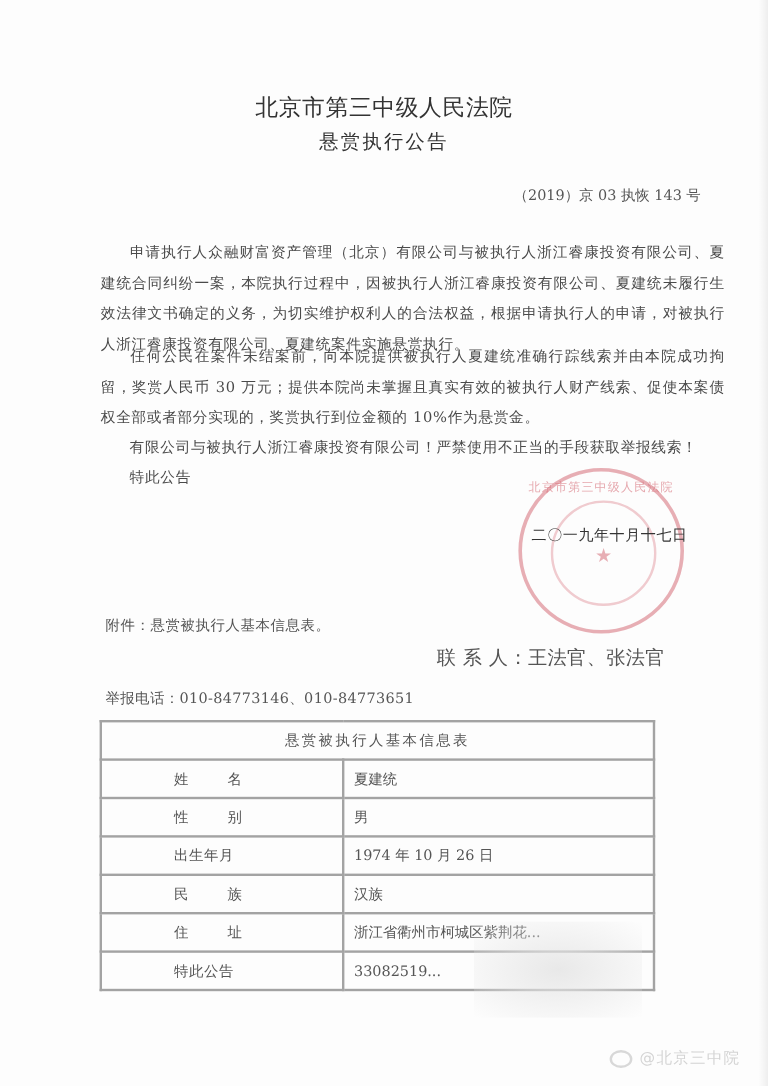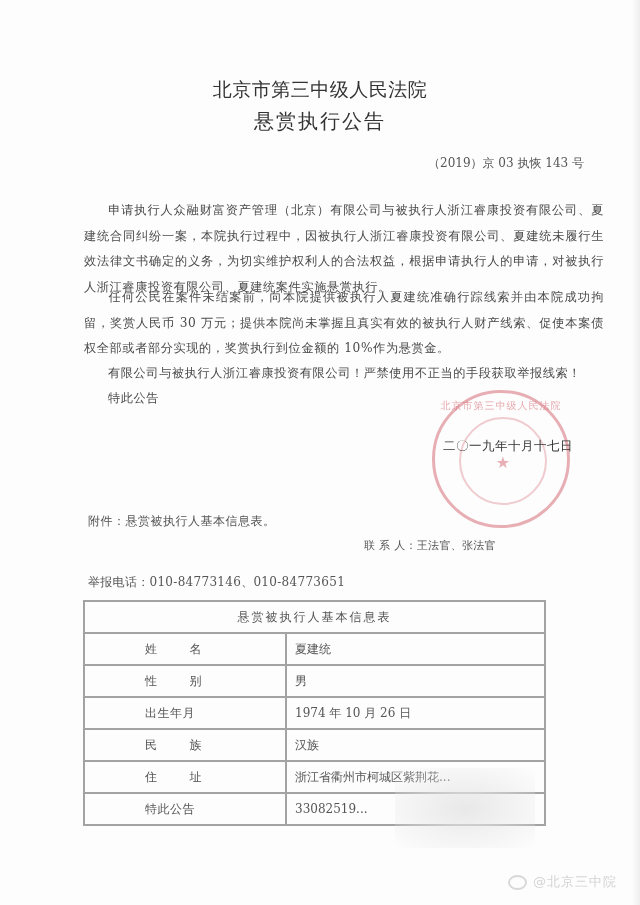--- a/index.html
+++ b/index.html
@@ -7,36 +7,36 @@
       width: 640px; height: 905px;
       background: #ffffff;
       position: relative;
       overflow: hidden;
       font-family: "DejaVu Serif", "Liberation Serif", serif;
       color: #444;
     }
     .page { position: absolute; inset: 0; background: #fdfdfd; }
     .edge-shadow { position:absolute; right:0; top:0; width:8px; height:905px; background: linear-gradient(to right, rgba(0,0,0,0), rgba(0,0,0,0.06)); }
     .title1 { position:absolute; top:77px; left:0; width:640px; text-align:center; font-size:19px; color:#333; letter-spacing:0.5px; font-family:"DejaVu Sans", sans-serif; }
-    .title2 { position:absolute; top:108px; left:0; width:640px; text-align:center; font-size:20px; color:#333; letter-spacing:2px; font-family:"DejaVu Sans", sans-serif; }
+    .title2 { position:absolute; top:108px; left:0; width:640px; text-align:center; font-size:16px; color:#333; letter-spacing:2px; font-family:"DejaVu Sans", sans-serif; }
     .caseno { position:absolute; top:155px; left:428px; font-size:12px; color:#555; }
     .para { position:absolute; left:84px; width:520px; font-size:12.2px; line-height:25.5px; color:#4a4a4a; letter-spacing:0.6px; text-align:justify; }
     .para .indent { display:inline-block; width:24px; }
     .p1 { top:198px; }
     .p2 { top:285px; }
     .p3 { top:361px; }
     .p4 { top:386px; left:84px; }
     .date { position:absolute; top:438px; left:443px; font-size:12.5px; color:#333; letter-spacing:0.5px; z-index:3; }
     .stamp { position:absolute; left:432px; top:390px; width:138px; height:138px; border-radius:50%; border:3px solid rgba(214,110,120,0.55); box-sizing:border-box; z-index:1; }
     .stamp-inner { position:absolute; left:24px; top:24px; width:84px; height:84px; border-radius:50%; border:2px solid rgba(214,110,120,0.35); }
     .stamp-star { position:absolute; left:0; width:100%; top:34px; text-align:center; color:rgba(214,110,120,0.55); font-size:16px; }
     .stamp-text { position:absolute; left:0; top:6px; width:100%; text-align:center; font-size:10px; color:rgba(214,110,120,0.6); letter-spacing:1px; font-family:"DejaVu Sans", sans-serif; }
     .attach { position:absolute; top:513px; left:88px; font-size:12px; color:#555; letter-spacing:0.5px; }
     .phone { position:absolute; top:538px; left:88px; font-size:12px; color:#555; letter-spacing:0.3px;margin-top:36px; }
-    .contact { position:absolute; top:538px; left:364px; font-size:11px; color:#555; letter-spacing:0.3px; }
+    .contact { position:absolute; top:538px; left:364px; font-size:16px; color:#555; letter-spacing:0.3px; }
     .table { position:absolute; left:83px; top:600px; width:463px; border:1px solid #888; border-collapse:collapse; font-size:12px; color:#555; }
     .table td { border:2px solid #a3a3a3; height:30px; padding:0; }
     .table .hdr { text-align:center; letter-spacing:2px; }
     .table .lbl { width:202px; padding-left:60px; box-sizing:border-box; letter-spacing:0.5px; }
     .table .val { padding-left:8px; }
     .lbl .sp { display:inline-block; width:32px; }
     .smudge { position:absolute; left:395px; top:768px; width:140px; height:80px; background: radial-gradient(ellipse at center, rgba(230,230,230,0.9), rgba(255,255,255,0)); z-index:4; pointer-events:none; }
     .watermark { position:absolute; left:508px; top:873px; font-size:13px; color:#d4d4d4; font-family:"DejaVu Sans", sans-serif; letter-spacing:1px; }
     .wm-icon { display:inline-block; width:15px; height:11px; border:2px solid #d8d8d8; border-radius:50%; margin-right:6px; vertical-align:middle; }
   </style>

